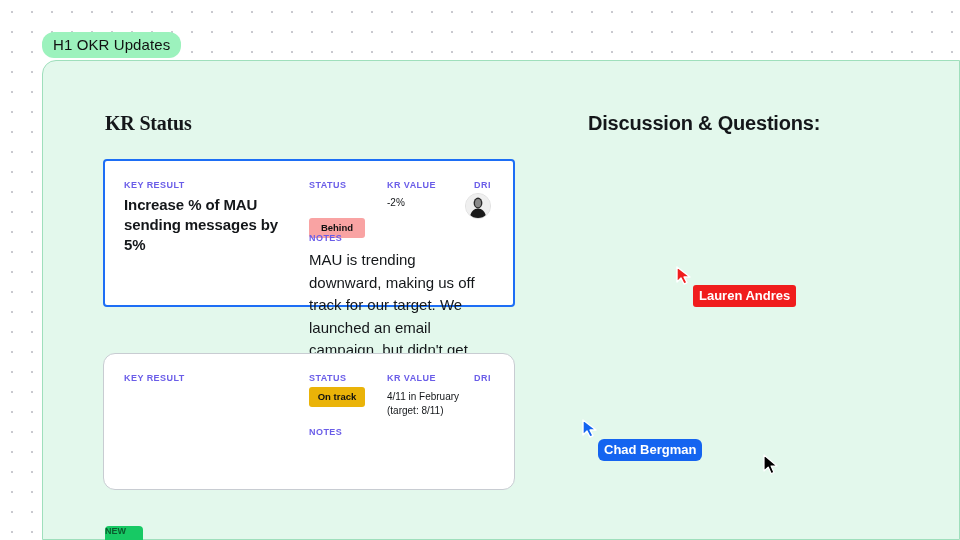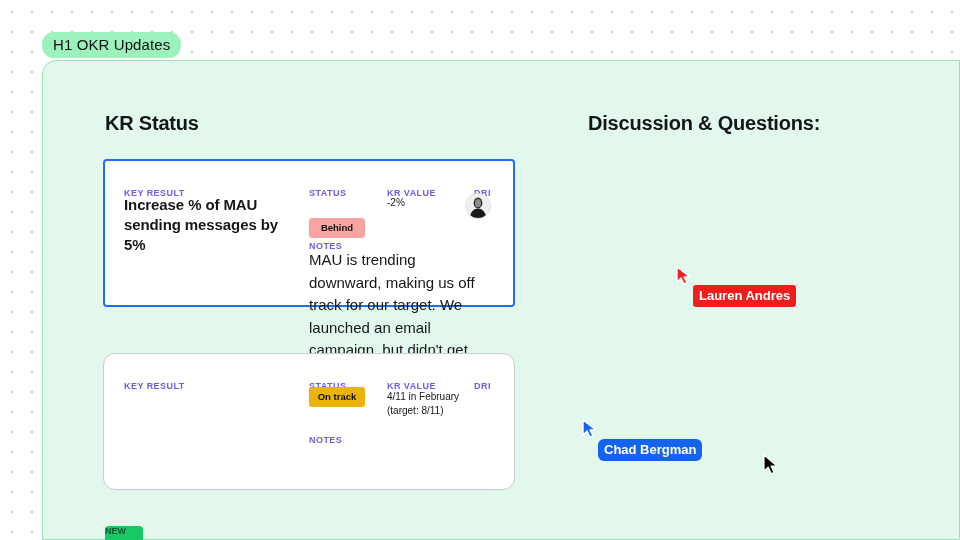--- a/index.html
+++ b/index.html
@@ -54,21 +54,21 @@
 
   
   .section-heading {
     position: absolute;
     font-size: 20px;
     font-weight: bold;
     color: #14171a;
     letter-spacing: -0.2px;
     white-space: nowrap;
   }
-  #kr-status-heading { left: 105px; top: 112px; }
+  #kr-status-heading { left: 105px; top: 112px; font-family: Liberation Serif, serif; }
   #discussion-heading { left: 588px; top: 112px; }
 
   
   .kr-card {
     position: absolute;
     background: #ffffff;
     box-sizing: border-box;
   }
   .kr-card.selected {
     left: 103px; top: 159px;
@@ -83,21 +83,20 @@
     border-radius: 12px;
   }
 
   .col-label {
     position: absolute;
     font-size: 9px;
     font-weight: bold;
     color: #6a5de8;
     letter-spacing: 0.45px;
     white-space: nowrap;
-    margin-top: 8px;
   }
 
   .kr-title {
     position: absolute;
     font-size: 15px;
     font-weight: bold;
     color: #14171a;
     line-height: 1.33;
     letter-spacing: -0.1px;
   }

